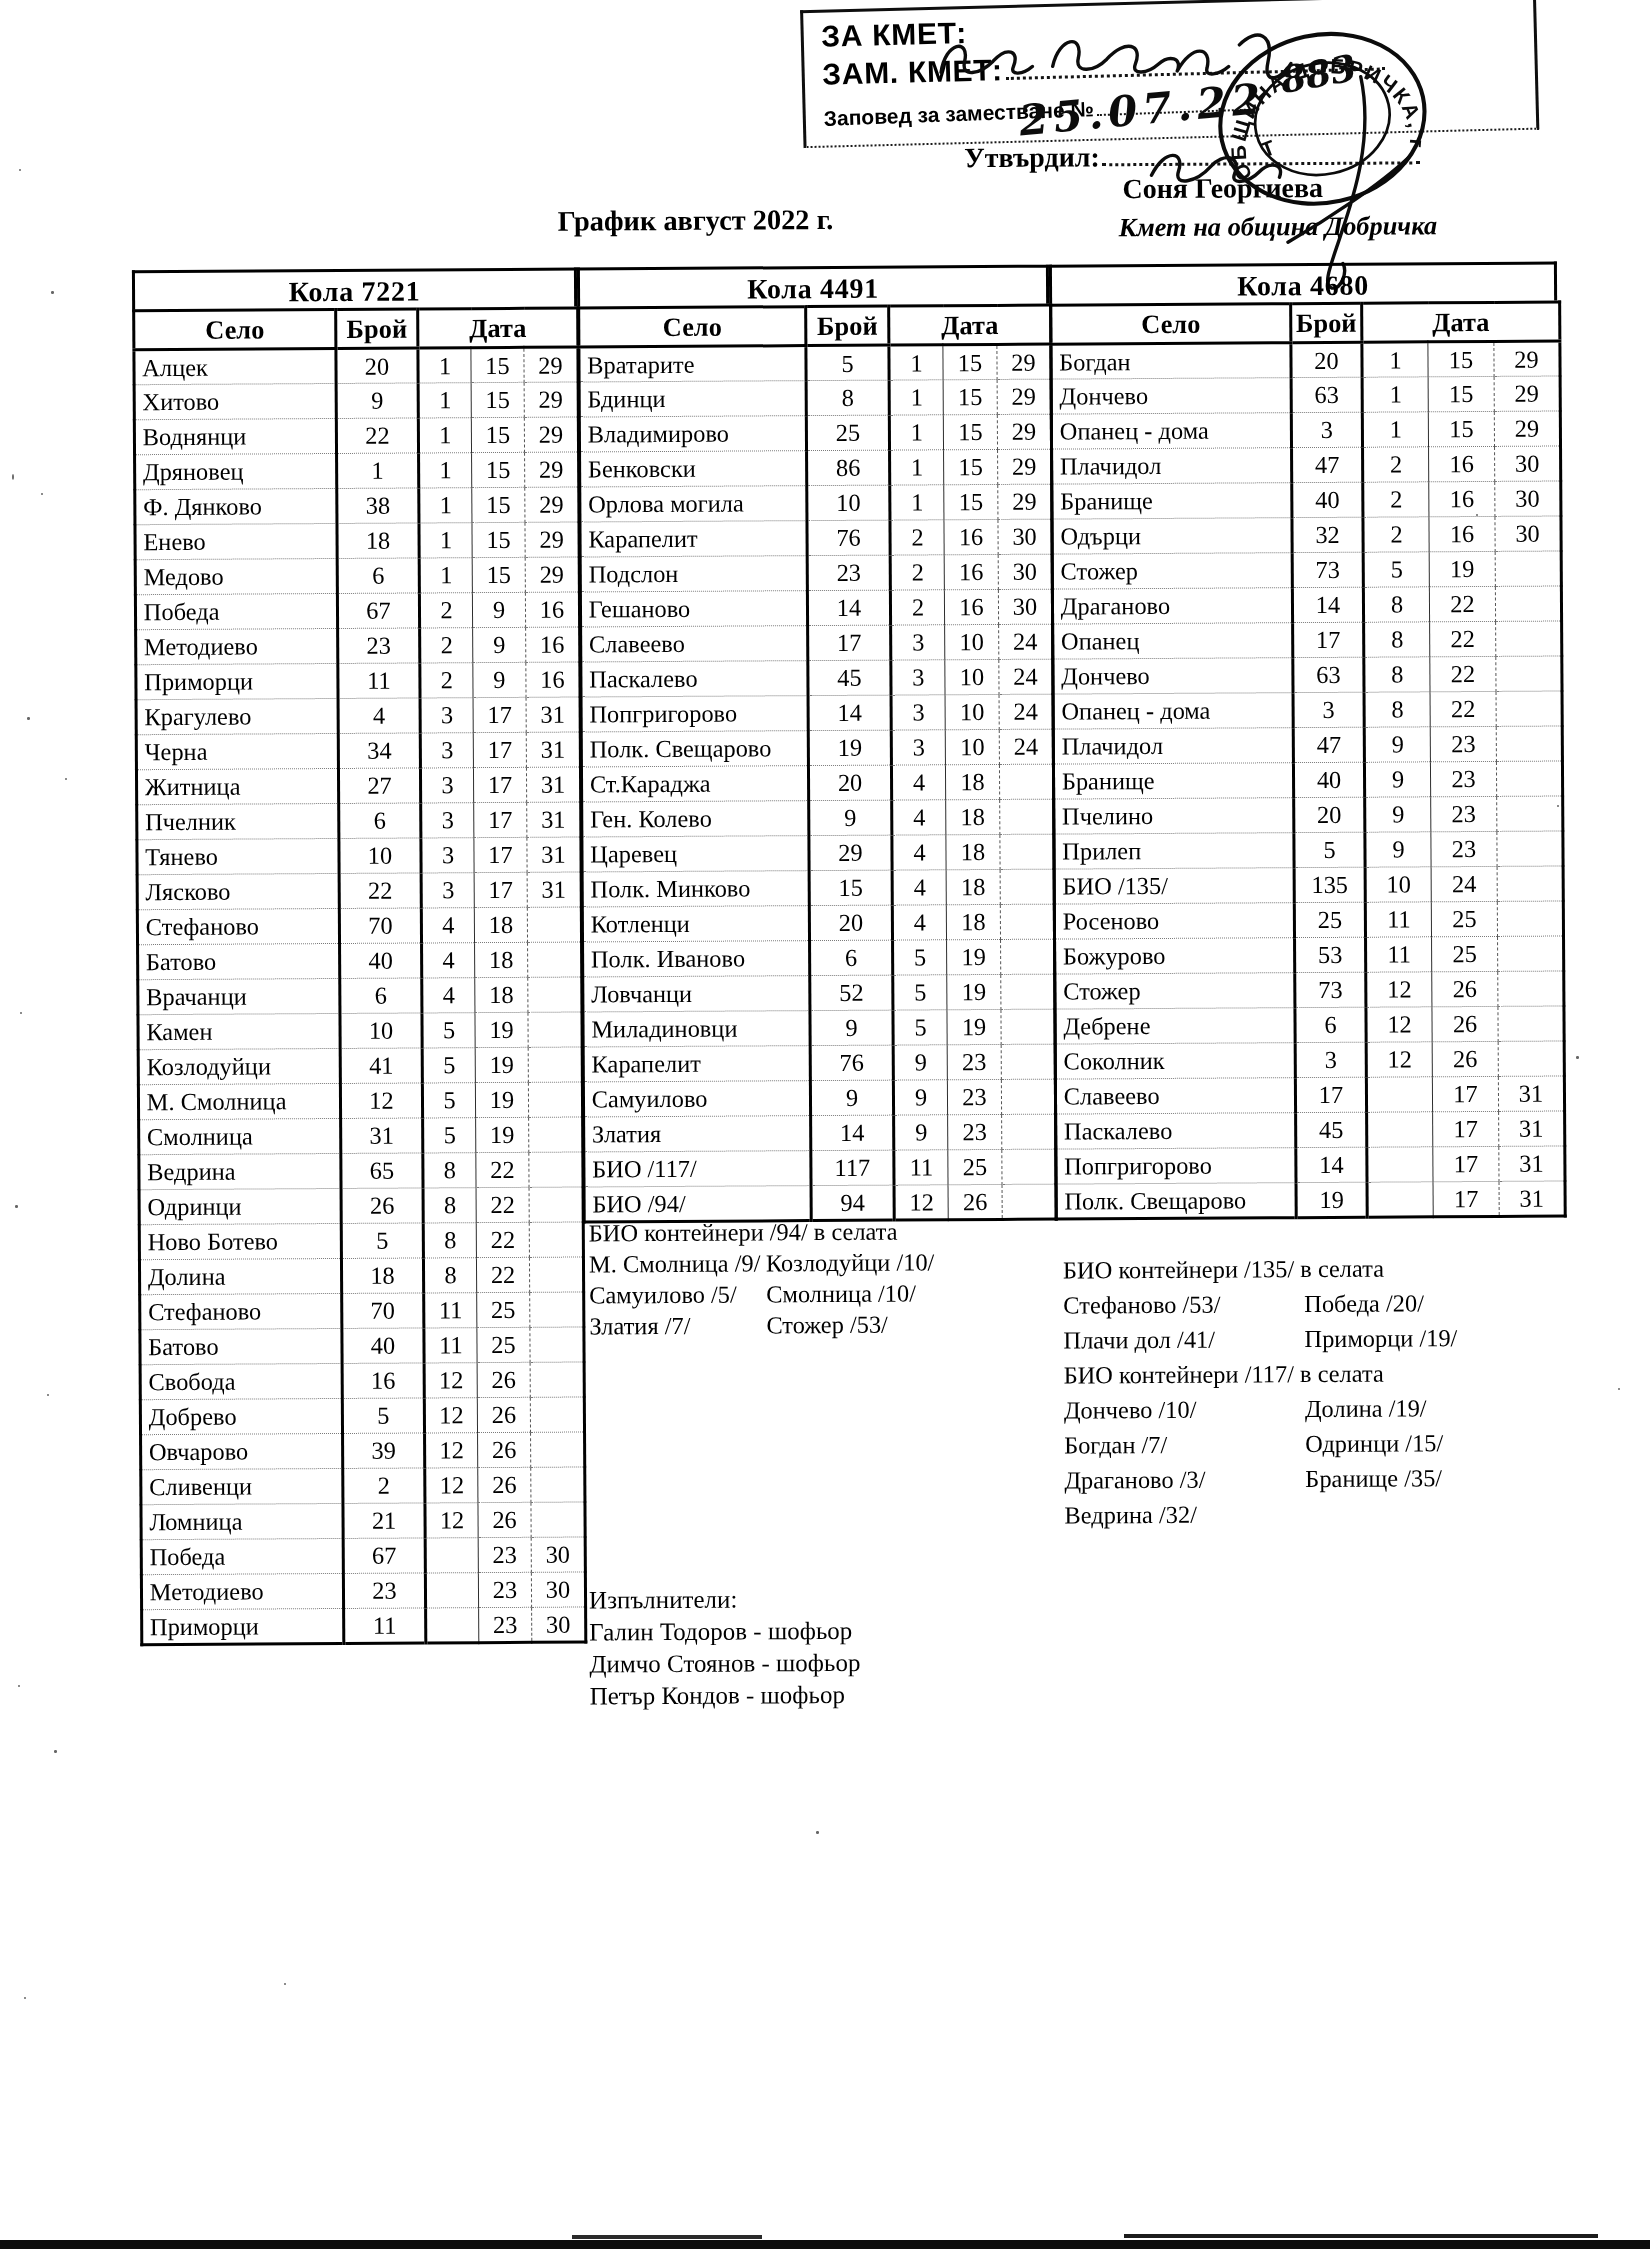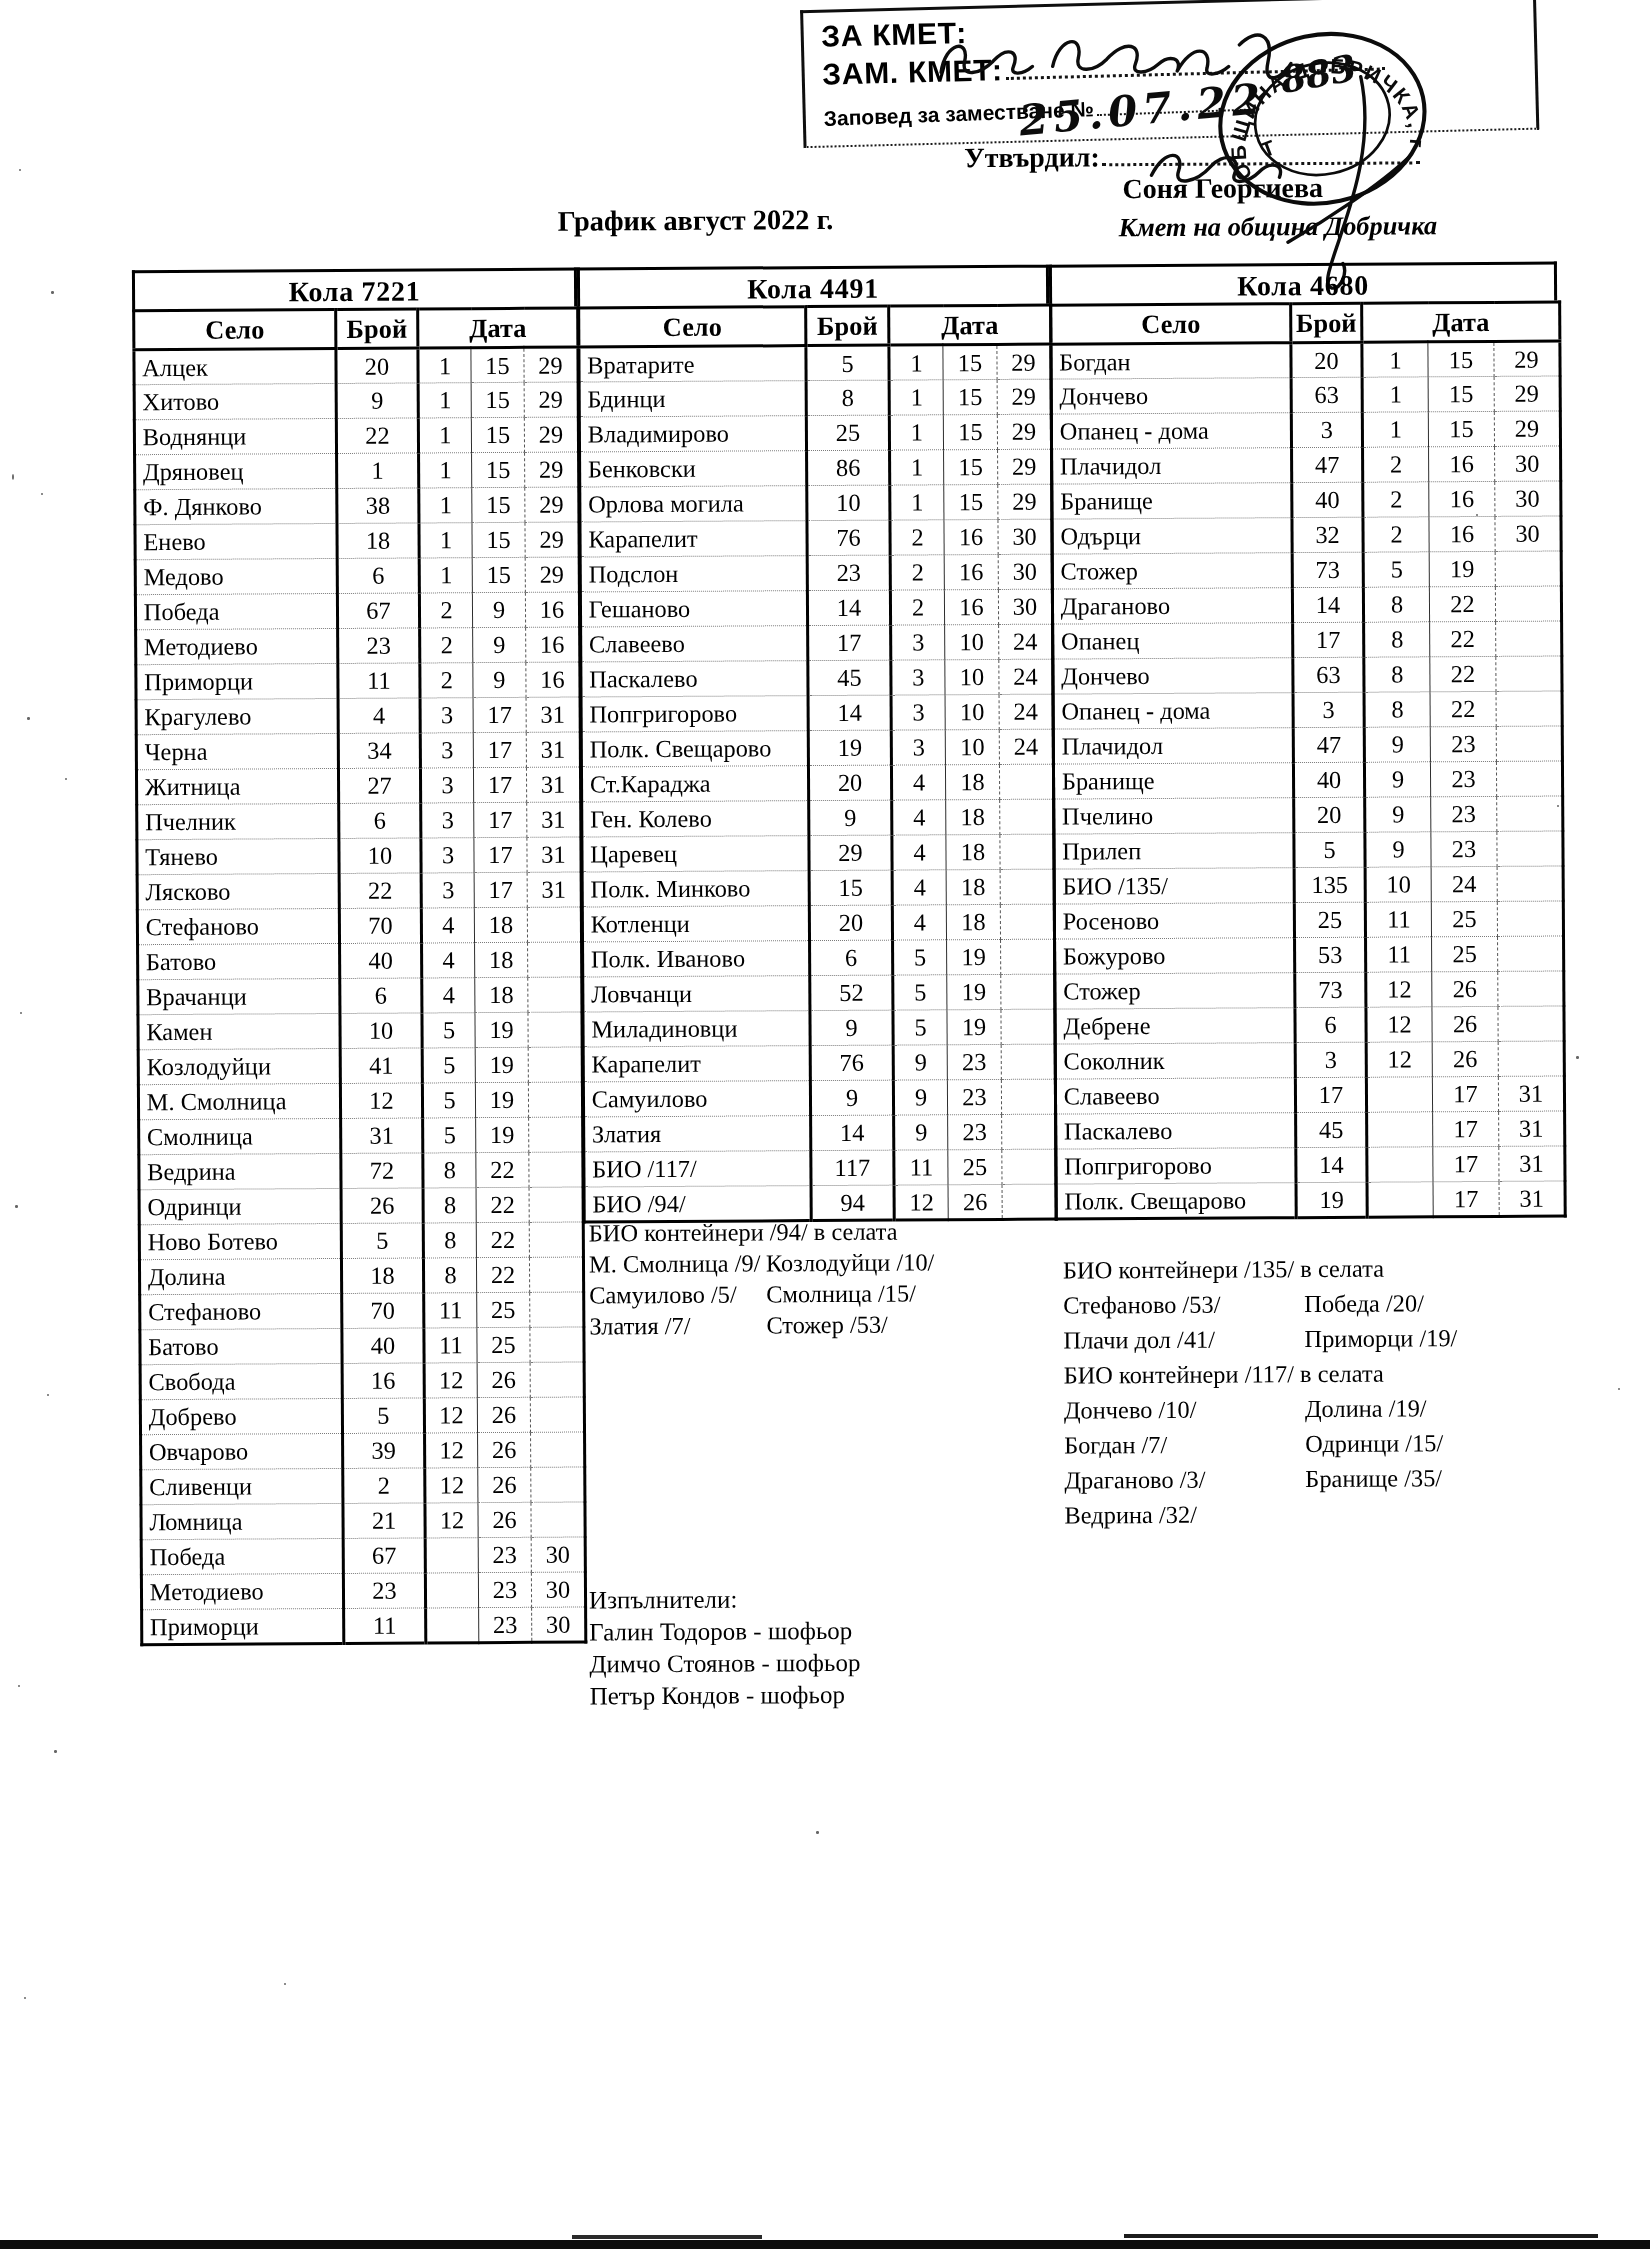--- a/index.html
+++ b/index.html
@@ -296,21 +296,21 @@
             <tr>
               <td class="name">Смолница</td>
               <td class="num count">31</td>
               <td class="num d1">5</td>
               <td class="num d2">19</td>
               <td class="num d3"></td>
             </tr>
 
             <tr>
               <td class="name">Ведрина</td>
-              <td class="num count">72</td>
+              <td class="num count">65</td>
               <td class="num d1">8</td>
               <td class="num d2">22</td>
               <td class="num d3"></td>
             </tr>
 
             <tr>
               <td class="name">Одринци</td>
               <td class="num count">26</td>
               <td class="num d1">8</td>
               <td class="num d2">22</td>
@@ -859,21 +859,21 @@
           </tbody>
       </table>
     </div>
 
     <div class="note" style="left:585px;top:1216px;">
       <div class="nline">БИО контейнери /94/ в селата</div>
       <div>
 
           <div class="nline"><span class="c1">М. Смолница /9/</span><span>Козлодуйци /10/</span></div>
 
-          <div class="nline"><span class="c1">Самуилово /5/</span><span>Смолница /15/</span></div>
+          <div class="nline"><span class="c1">Самуилово /5/</span><span>Смолница /10/</span></div>
 
           <div class="nline"><span class="c1">Златия /7/</span><span>Стожер /53/</span></div>
         </div>
     </div>
 
     <div class="note wide" style="left:1059px;top:1254px;">
       <div class="nline">БИО контейнери /135/ в селата</div>
       <div>
 
           <div class="nline"><span class="c1">Стефаново /53/</span><span>Победа /20/</span></div>

